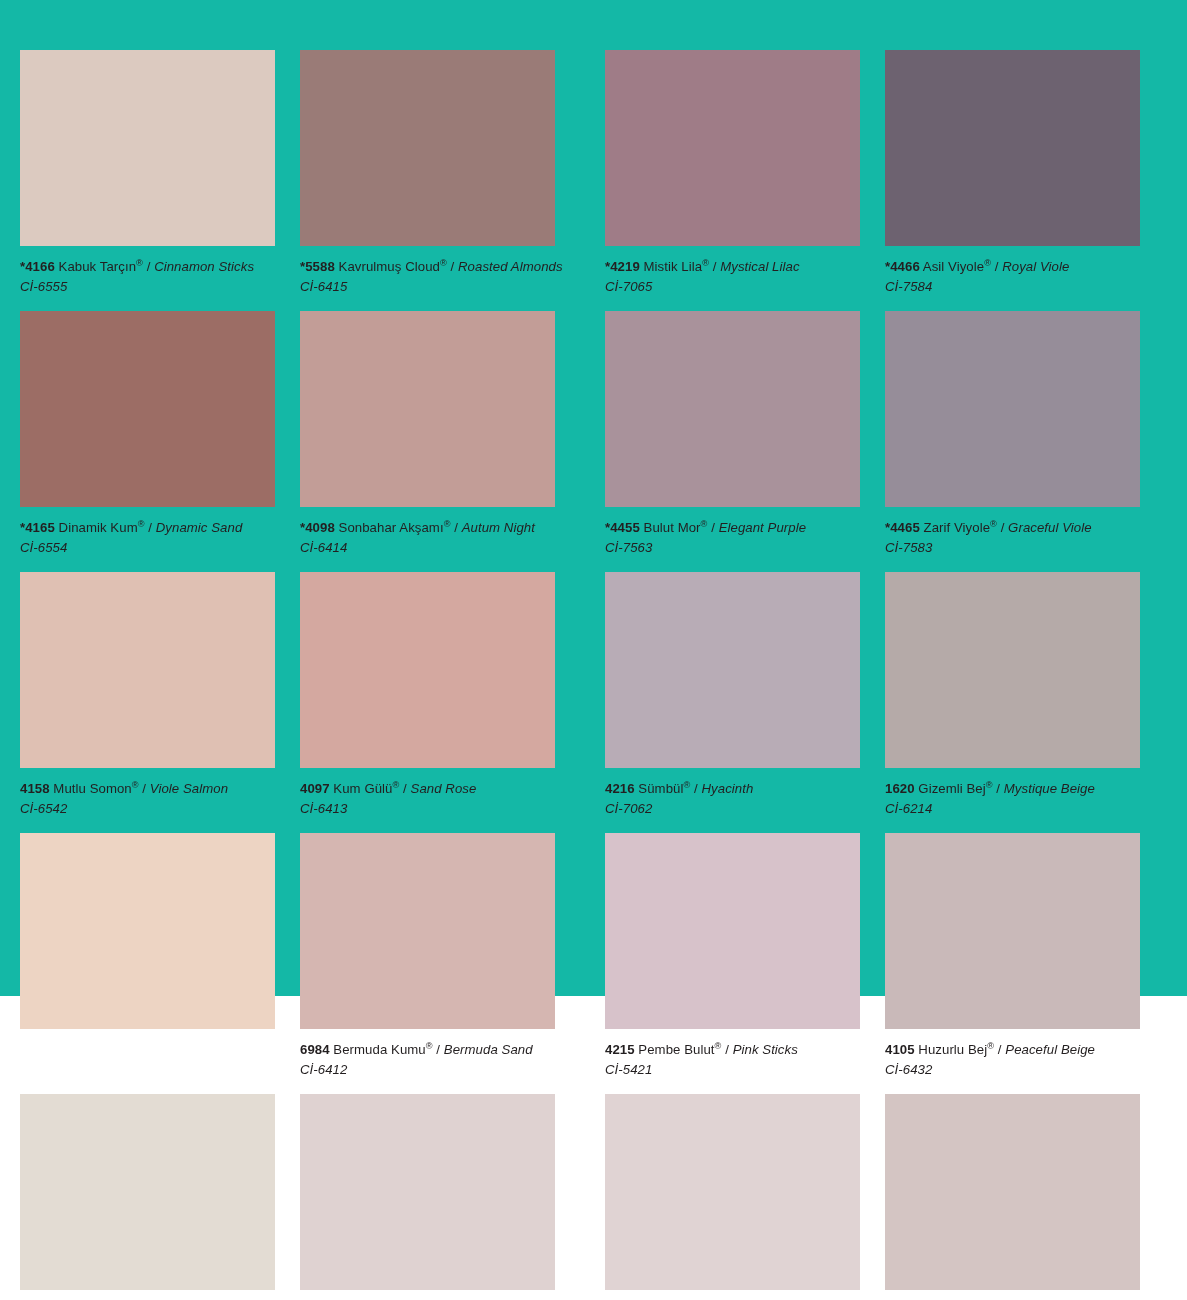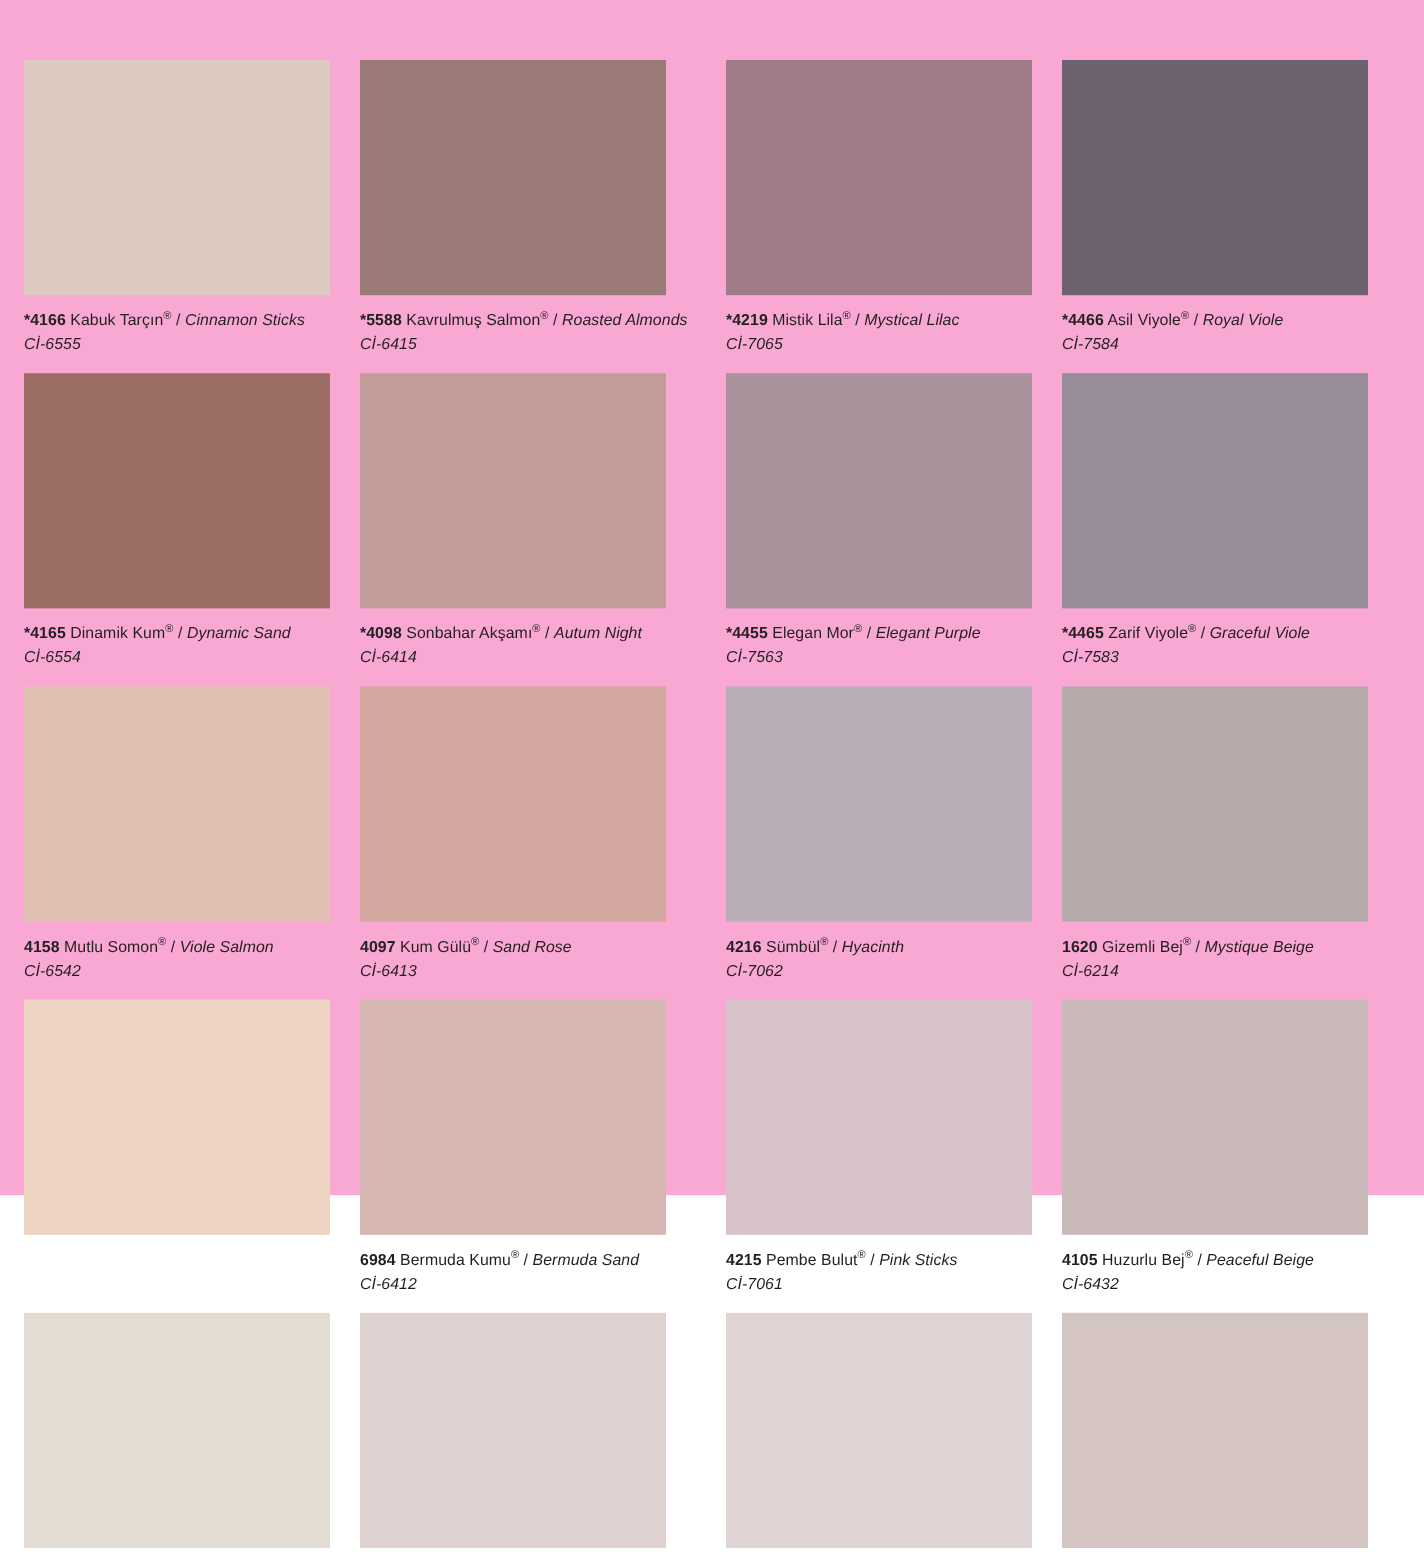--- a/index.html
+++ b/index.html
@@ -12,21 +12,21 @@
     width: 1187px;
     height: 1300px;
     font-family: "Liberation Sans", sans-serif;
     color: #231f20;
     overflow: hidden;
   }
   #sheet {
     position: relative;
     width: 1187px;
     height: 996px;
-    background: #f9a8d4;
+    background: #14b8a6;
     box-sizing: border-box;
   }
   .grid {
     position: absolute;
     left: 20px;
     top: 50px;
     width: 1124px;
     display: grid;
     grid-template-columns: 255px 25px 255px 50px 255px 25px 255px;
     grid-auto-rows: auto;
@@ -88,21 +88,21 @@
         <div class="swatch" style="background: rgb(220, 202, 192);"></div>
         <div class="caption">
           <span class="line1"><span class="code">*4166</span> <span class="tr-name">Kabuk Tarçın</span><span class="reg">®</span><span class="sep"> / </span><span class="en-name">Cinnamon Sticks</span></span>
           <span class="line2 ci">Cİ-6555</span>
         </div>
       </div>
       <div class="gap"></div>
       <div class="cell">
         <div class="swatch" style="background: rgb(154, 123, 119);"></div>
         <div class="caption">
-          <span class="line1"><span class="code">*5588</span> <span class="tr-name">Kavrulmuş Salmon</span><span class="reg">®</span><span class="sep"> / </span><span class="en-name">Roasted Almonds</span></span>
+          <span class="line1"><span class="code">*5588</span> <span class="tr-name">Kavrulmuş Cloud</span><span class="reg">®</span><span class="sep"> / </span><span class="en-name">Roasted Almonds</span></span>
           <span class="line2 ci">Cİ-6415</span>
         </div>
       </div>
       <div class="gap"></div>
       <div class="cell">
         <div class="swatch" style="background: rgb(159, 124, 135);"></div>
         <div class="caption">
           <span class="line1"><span class="code">*4219</span> <span class="tr-name">Mistik Lila</span><span class="reg">®</span><span class="sep"> / </span><span class="en-name">Mystical Lilac</span></span>
           <span class="line2 ci">Cİ-7065</span>
         </div>
@@ -127,21 +127,21 @@
         <div class="swatch" style="background: rgb(194, 157, 151);"></div>
         <div class="caption">
           <span class="line1"><span class="code">*4098</span> <span class="tr-name">Sonbahar Akşamı</span><span class="reg">®</span><span class="sep"> / </span><span class="en-name">Autum Night</span></span>
           <span class="line2 ci">Cİ-6414</span>
         </div>
       </div>
       <div class="gap"></div>
       <div class="cell">
         <div class="swatch" style="background: rgb(169, 146, 155);"></div>
         <div class="caption">
-          <span class="line1"><span class="code">*4455</span> <span class="tr-name">Elegan Mor</span><span class="reg">®</span><span class="sep"> / </span><span class="en-name">Elegant Purple</span></span>
+          <span class="line1"><span class="code">*4455</span> <span class="tr-name">Bulut Mor</span><span class="reg">®</span><span class="sep"> / </span><span class="en-name">Elegant Purple</span></span>
           <span class="line2 ci">Cİ-7563</span>
         </div>
       </div>
       <div class="gap"></div>
       <div class="cell">
         <div class="swatch" style="background: rgb(150, 141, 153);"></div>
         <div class="caption">
           <span class="line1"><span class="code">*4465</span> <span class="tr-name">Zarif Viyole</span><span class="reg">®</span><span class="sep"> / </span><span class="en-name">Graceful Viole</span></span>
           <span class="line2 ci">Cİ-7583</span>
         </div>
@@ -186,21 +186,21 @@
         <div class="caption">
           <span class="line1"><span class="code">6984</span> <span class="tr-name">Bermuda Kumu</span><span class="reg">®</span><span class="sep"> / </span><span class="en-name">Bermuda Sand</span></span>
           <span class="line2 ci">Cİ-6412</span>
         </div>
       </div>
       <div class="gap"></div>
       <div class="cell">
         <div class="swatch" style="background: rgb(215, 194, 202);"></div>
         <div class="caption">
           <span class="line1"><span class="code">4215</span> <span class="tr-name">Pembe Bulut</span><span class="reg">®</span><span class="sep"> / </span><span class="en-name">Pink Sticks</span></span>
-          <span class="line2 ci">Cİ-7061</span>
+          <span class="line2 ci">Cİ-5421</span>
         </div>
       </div>
       <div class="gap"></div>
       <div class="cell">
         <div class="swatch" style="background: rgb(201, 185, 185);"></div>
         <div class="caption">
           <span class="line1"><span class="code">4105</span> <span class="tr-name">Huzurlu Bej</span><span class="reg">®</span><span class="sep"> / </span><span class="en-name">Peaceful Beige</span></span>
           <span class="line2 ci">Cİ-6432</span>
         </div>
       </div>

